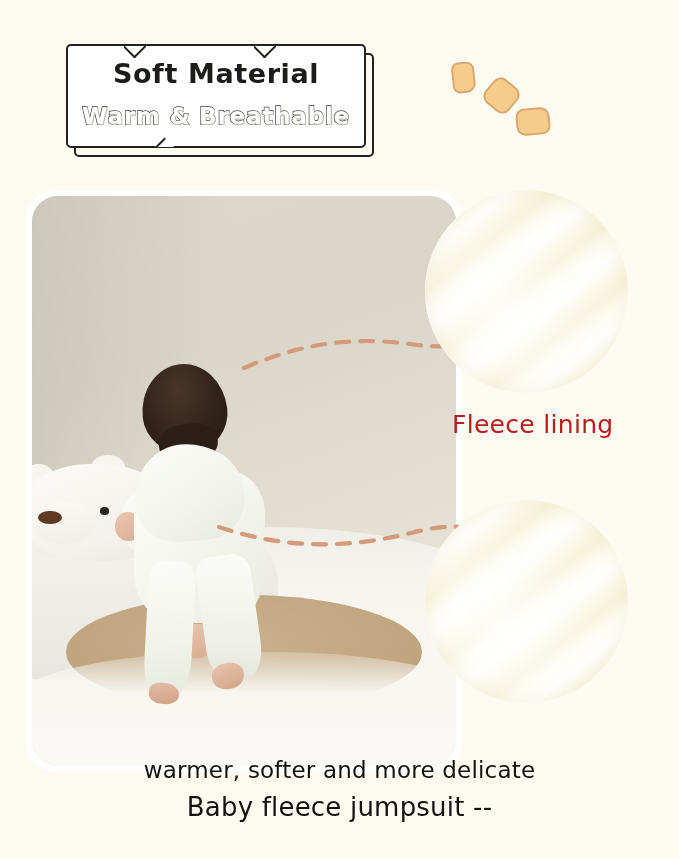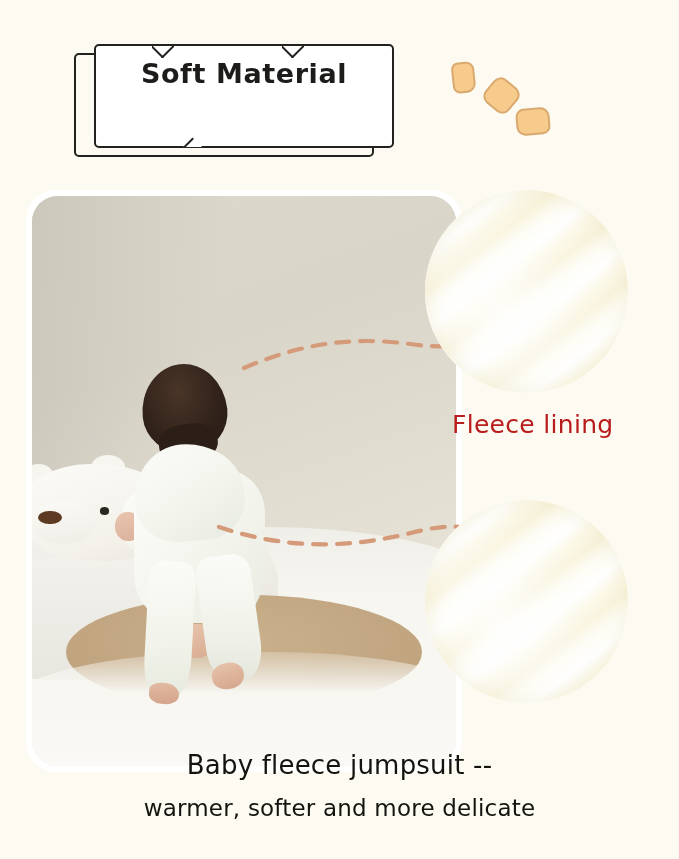--- a/index.html
+++ b/index.html
@@ -46,21 +46,20 @@
     position: absolute;
     left: 0px;
     top: 0px;
     width: 300px;
     height: 104px;
     border: 2.5px solid #23221f;
     border-radius: 5px;
     background: #ffffff;
     box-sizing: border-box;
     overflow: visible;
-    margin-left: 28px;
   }
   
   .notch {
     position: absolute;
     width: 22px;
     height: 12px;
     overflow: hidden;
   }
   .notch::after {
     content: "";
@@ -442,20 +441,21 @@
 
 <div id="page">
 
   <div id="badge-wrap">
     <div class="badge-shadow"></div>
     <div class="badge-box">
       <div class="notch notch-top-a"></div>
       <div class="notch notch-top-b"></div>
       <div class="notch-bot"></div>
       <div id="badge-title">Soft Material</div>
+      <div id="badge-sub">Warm &amp; Breathable</div>
     </div>
   </div>
 
   <div class="deco" id="deco-1"></div>
   <div class="deco" id="deco-2"></div>
   <div class="deco" id="deco-3"></div>
 
   <div id="photo-frame">
     <div id="photo">
       <div class="wall"></div>
@@ -507,17 +507,17 @@
 
   <div class="fleece-circle" id="circle-bot">
     <div class="fleece-tex"></div>
     <div class="fleece-soft"></div>
     <div class="fleece-edge"></div>
   </div>
 
   <div id="fleece-label">Fleece lining</div>
 
   <div id="caption">
+    <div id="caption-line2">warmer, softer and more delicate</div>
     <div id="caption-line1">Baby fleece jumpsuit --</div>
-    <div id="caption-line2">warmer, softer and more delicate</div>
   </div>
 
 </div>
 
 </body></html>

